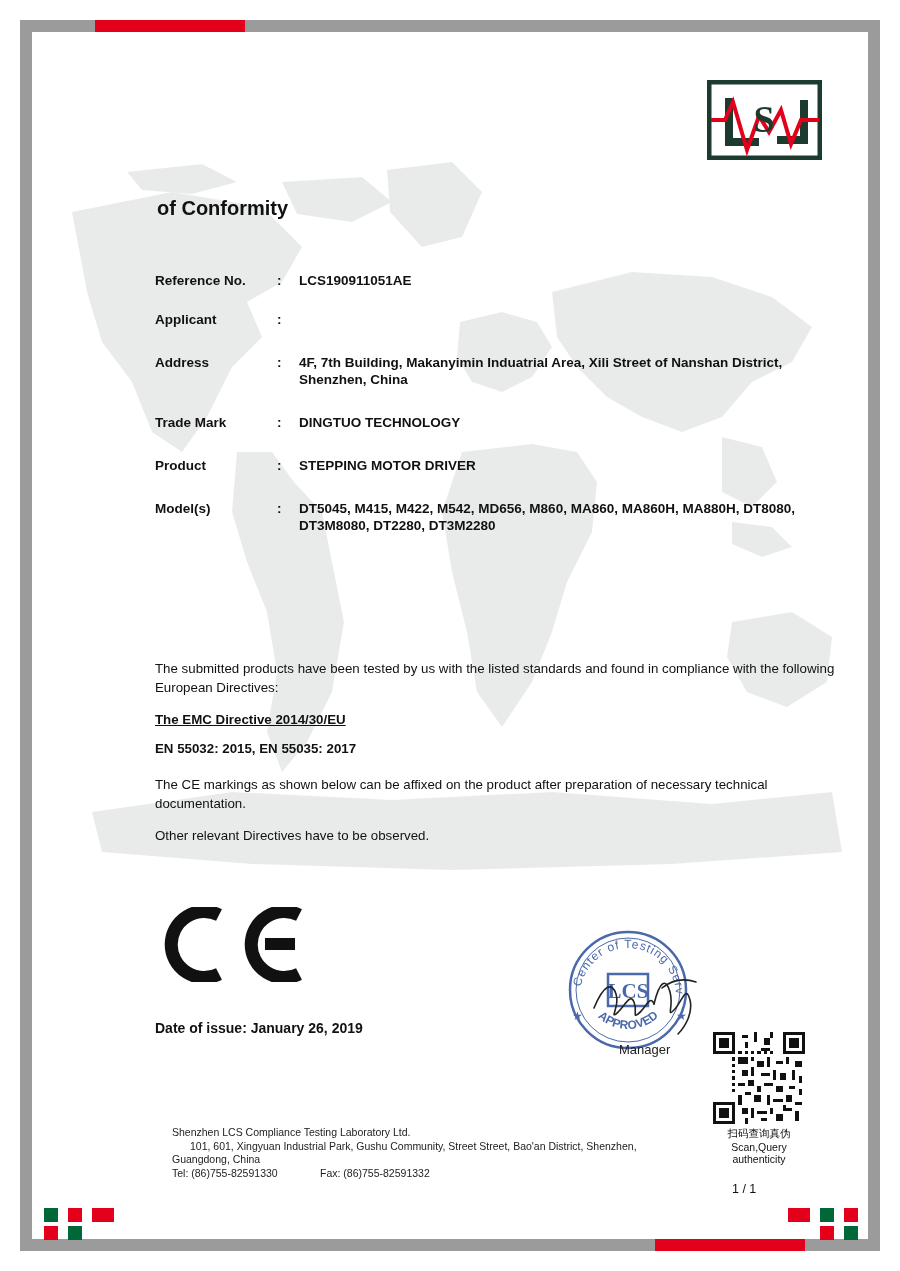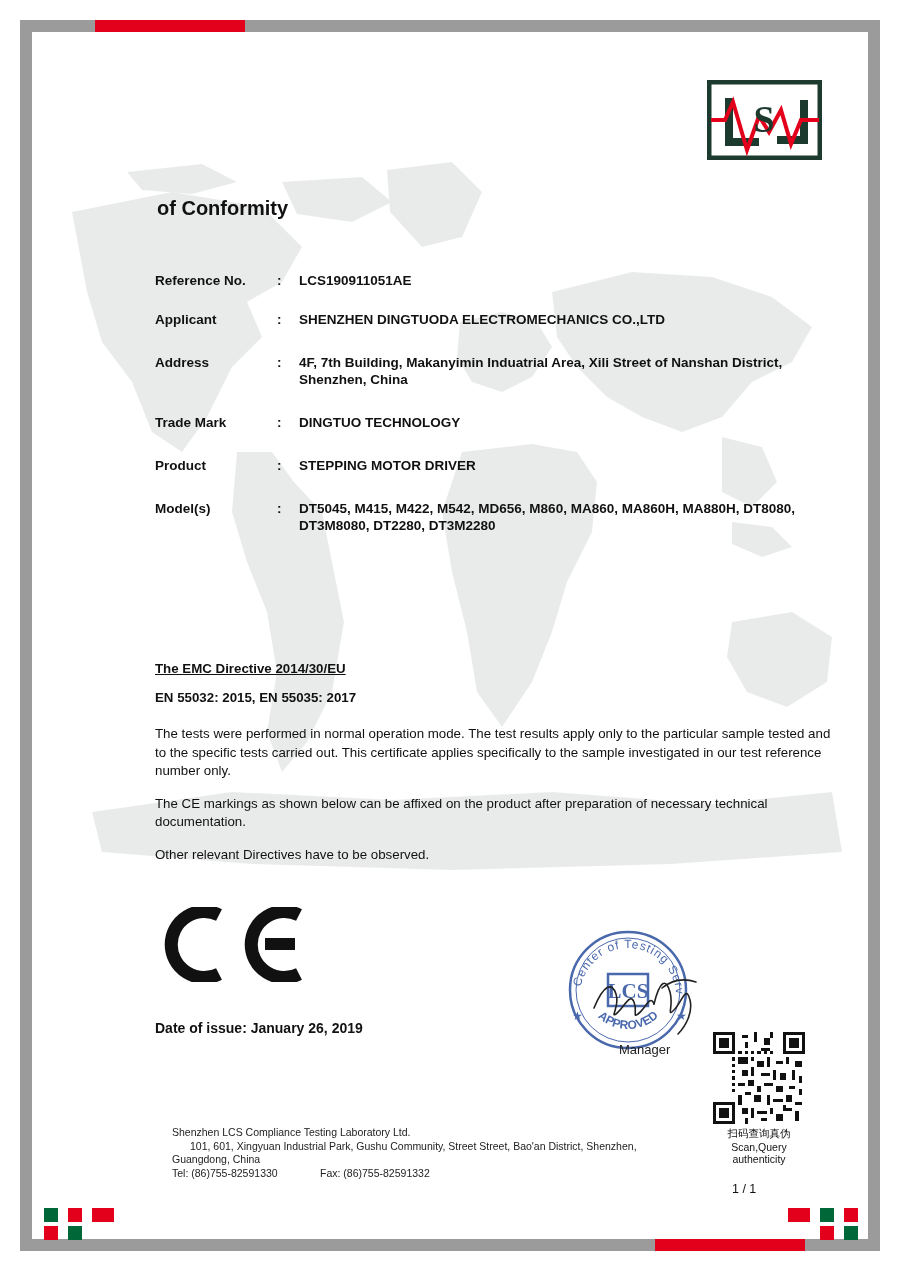--- a/index.html
+++ b/index.html
@@ -314,21 +314,20 @@
 
       <div class="field-row">
         <div class="field-label">Reference No.</div>
         <div class="field-colon">:</div>
         <div class="field-value">LCS190911051AE</div>
       </div>
 
       <div class="field-row tall">
         <div class="field-label">Applicant</div>
         <div class="field-colon">:</div>
-        <div class="field-value">SHENZHEN DINGTUODA ELECTROMECHANICS CO.,LTD</div>
       </div>
 
       <div class="field-row tall">
         <div class="field-label">Address</div>
         <div class="field-colon">:</div>
         <div class="field-value">4F, 7th Building, Makanyimin Induatrial Area, Xili Street of Nanshan District, Shenzhen, China</div>
       </div>
 
       <div class="field-row tall">
         <div class="field-label">Trade Mark</div>
@@ -344,23 +343,23 @@
 
       <div class="field-row">
         <div class="field-label">Model(s)</div>
         <div class="field-colon">:</div>
         <div class="field-value">DT5045, M415, M422, M542, MD656, M860, MA860, MA860H, MA880H, DT8080, DT3M8080, DT2280, DT3M2280</div>
       </div>
 
     </div>
 
     <div class="body-block">
+      <div class="para">The submitted products have been tested by us with the listed standards and found in compliance with the following European Directives:</div>
       <div class="para bold">The EMC Directive 2014/30/EU</div>
       <div class="para std">EN 55032: 2015, EN 55035: 2017</div>
-      <div class="para">The tests were performed in normal operation mode. The test results apply only to the particular sample tested and to the specific tests carried out. This certificate applies specifically to the sample investigated in our test reference number only.</div>
       <div class="para">The CE markings as shown below can be affixed on the product after preparation of necessary technical documentation.</div>
       <div class="para">Other relevant Directives have to be observed.</div>
     </div>
 
     <div class="ce-mark">
       <svg viewBox="0 0 150 75" xmlns="http://www.w3.org/2000/svg">
         <path d="M62 8 A 33 33 0 1 0 62 67" fill="none" stroke="#111" stroke-width="13"></path>
         <path d="M142 8 A 33 33 0 1 0 142 67" fill="none" stroke="#111" stroke-width="13"></path>
         <rect x="108" y="31" width="30" height="12" fill="#111"></rect>
       </svg>

